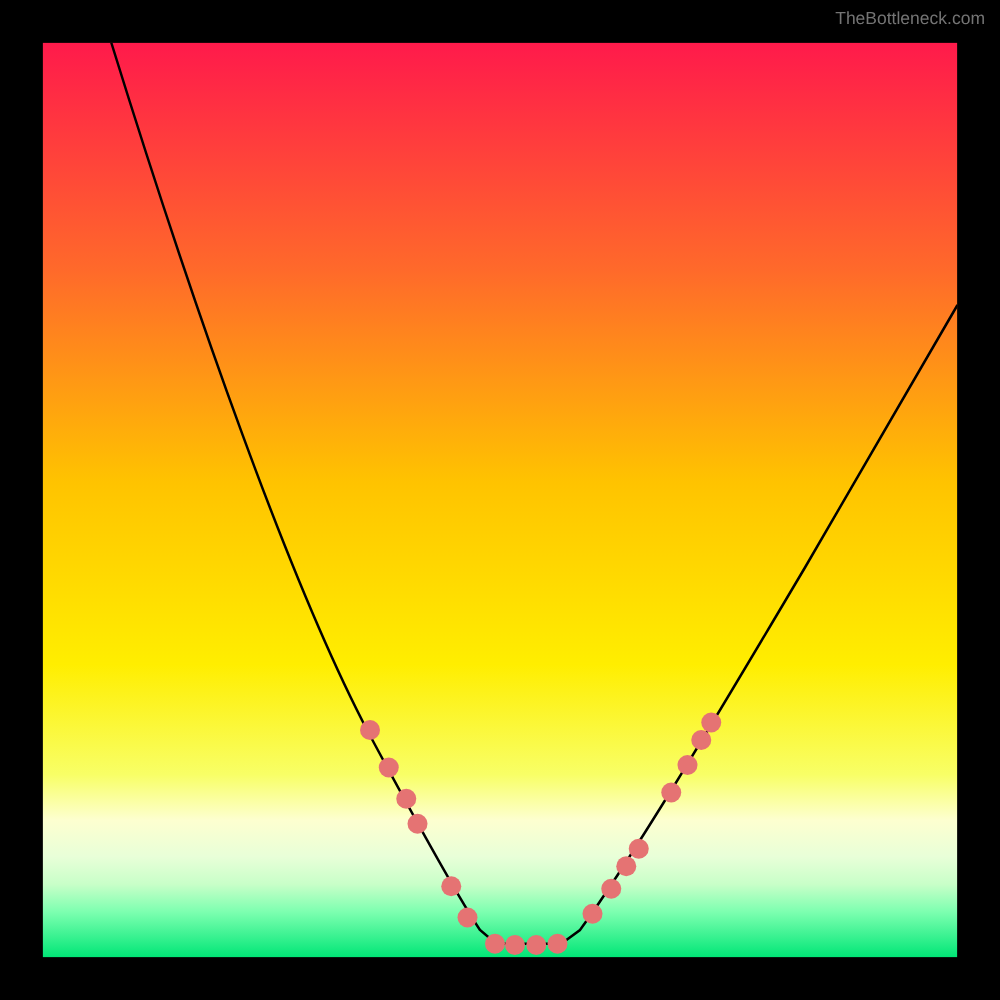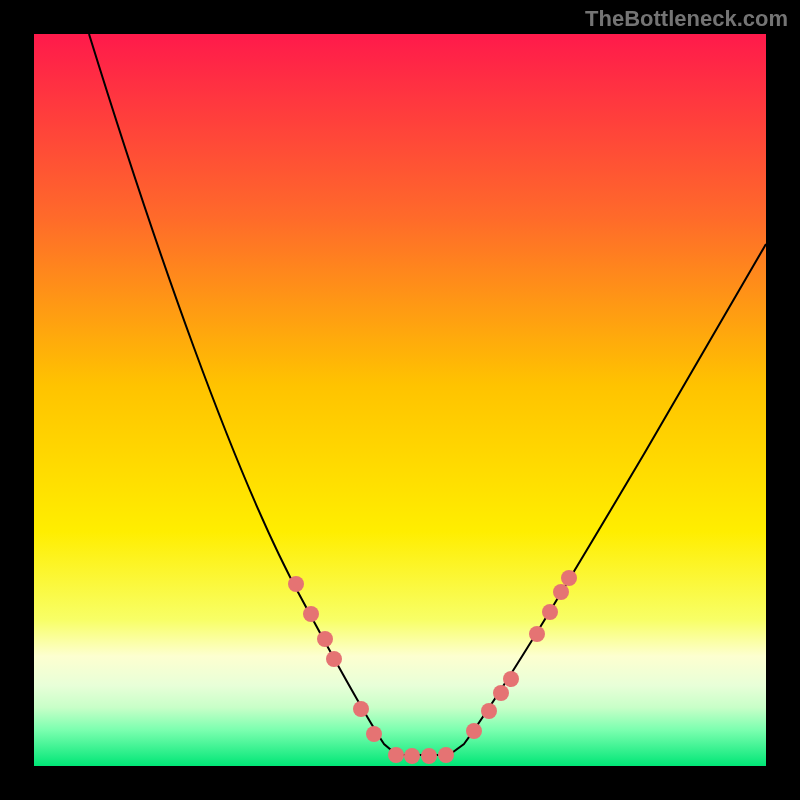--- a/index.html
+++ b/index.html
@@ -15,22 +15,22 @@
     position: relative;
     width: 800px;
     height: 800px;
     background: #000;
   }
   .watermark {
     position: absolute;
     top: 6px;
     right: 12px;
     color: #747474;
-    font-size: 22px;
-    font-weight: 700;
+    font-size: 14px;
+    font-weight: 400;
     font-family: Arial, sans-serif;
     z-index: 10;
   }
   .plot-area {
     position: absolute;
     left: 34px;
     top: 34px;
     width: 732px;
     height: 732px;
     overflow: hidden;

